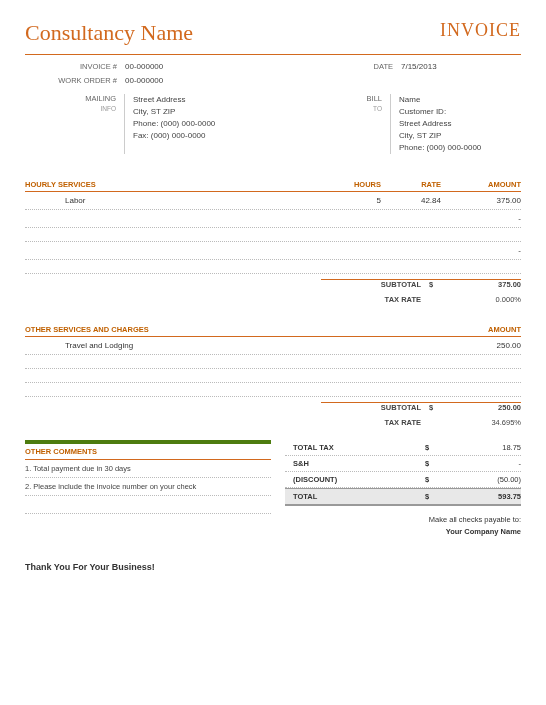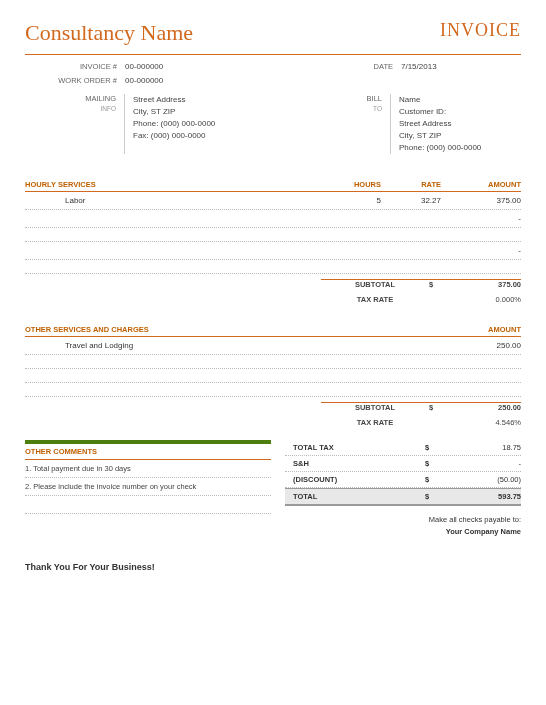--- a/index.html
+++ b/index.html
@@ -117,21 +117,21 @@
   .line-col-wide { width: 80px; text-align: right; }
   .subtotal-block { margin-top: 2px; }
   .sub-row {
     display: flex;
     font-size: 7.5px;
     font-weight: bold;
     color: #444;
     padding: 3px 0;
   }
   .sub-row .spacer { flex: 1; }
-  .sub-label { width: 100px; text-align: center; padding-left: 8px; border-top: 1px solid #d2691e; }
+  .sub-label { width: 100px; text-align: right; padding-left: 8px; border-top: 1px solid #d2691e; }
   .sub-cur { width: 20px; text-align: center; border-top: 1px solid #d2691e; }
   .sub-val { width: 80px; text-align: right; border-top: 1px solid #d2691e; }
   .sub-row.noborder .sub-label,
   .sub-row.noborder .sub-cur,
   .sub-row.noborder .sub-val { border-top: none; font-weight: normal; }
   .two-col-bottom { display: flex; margin-top: 10px; }
   .comments-col { width: 260px; padding-right: 14px; }
   .comments-title {
     color: #c06000;
     font-size: 7.5px;
@@ -223,21 +223,21 @@
   <div class="sh-row">
     <div class="sh-desc">HOURLY SERVICES</div>
     <div class="sh-col">HOURS</div>
     <div class="sh-col">RATE</div>
     <div class="sh-col-wide">AMOUNT</div>
   </div>
 </div>
 <div class="line-row">
   <div class="line-desc">Labor</div>
   <div class="line-col">5</div>
-  <div class="line-col">32.27</div>
+  <div class="line-col">42.84</div>
   <div class="line-col-wide">375.00</div>
 </div>
 <div class="line-row">
   <div class="line-desc"></div>
   <div class="line-col"></div>
   <div class="line-col"></div>
   <div class="line-col-wide">-</div>
 </div>
 <div class="line-row">
   <div class="line-desc"></div>
@@ -298,21 +298,21 @@
   <div class="sub-row">
     <div class="spacer"></div>
     <div class="sub-label">SUBTOTAL</div>
     <div class="sub-cur">$</div>
     <div class="sub-val">250.00</div>
   </div>
   <div class="sub-row noborder">
     <div class="spacer"></div>
     <div class="sub-label" style="font-weight:bold">TAX RATE</div>
     <div class="sub-cur"></div>
-    <div class="sub-val">4.546%</div>
+    <div class="sub-val">34.695%</div>
   </div>
 </div>
 
 <div class="two-col-bottom">
   <div class="comments-col">
     <div class="comments-title">OTHER COMMENTS</div>
     <div class="comment-line">1. Total payment due in 30 days</div>
     <div class="comment-line">2. Please include the invoice number on your check</div>
     <div class="comment-line">&nbsp;</div>
   </div>

